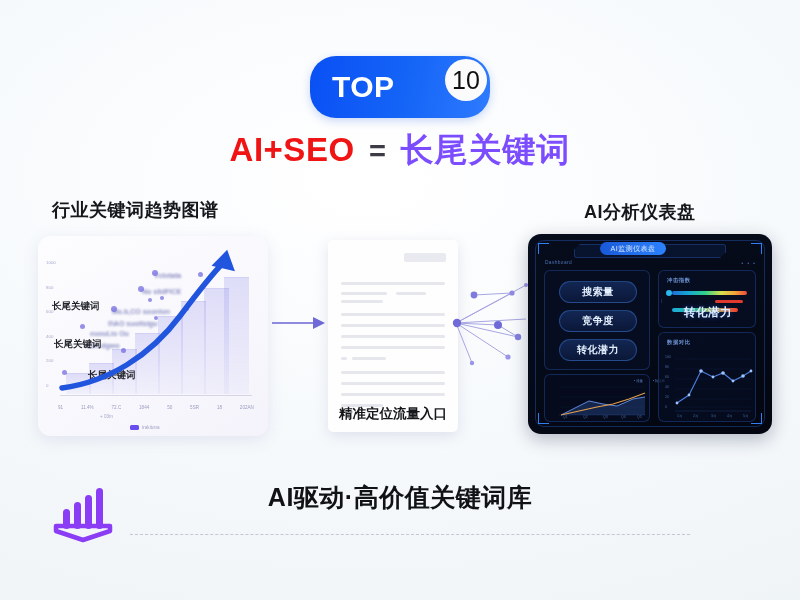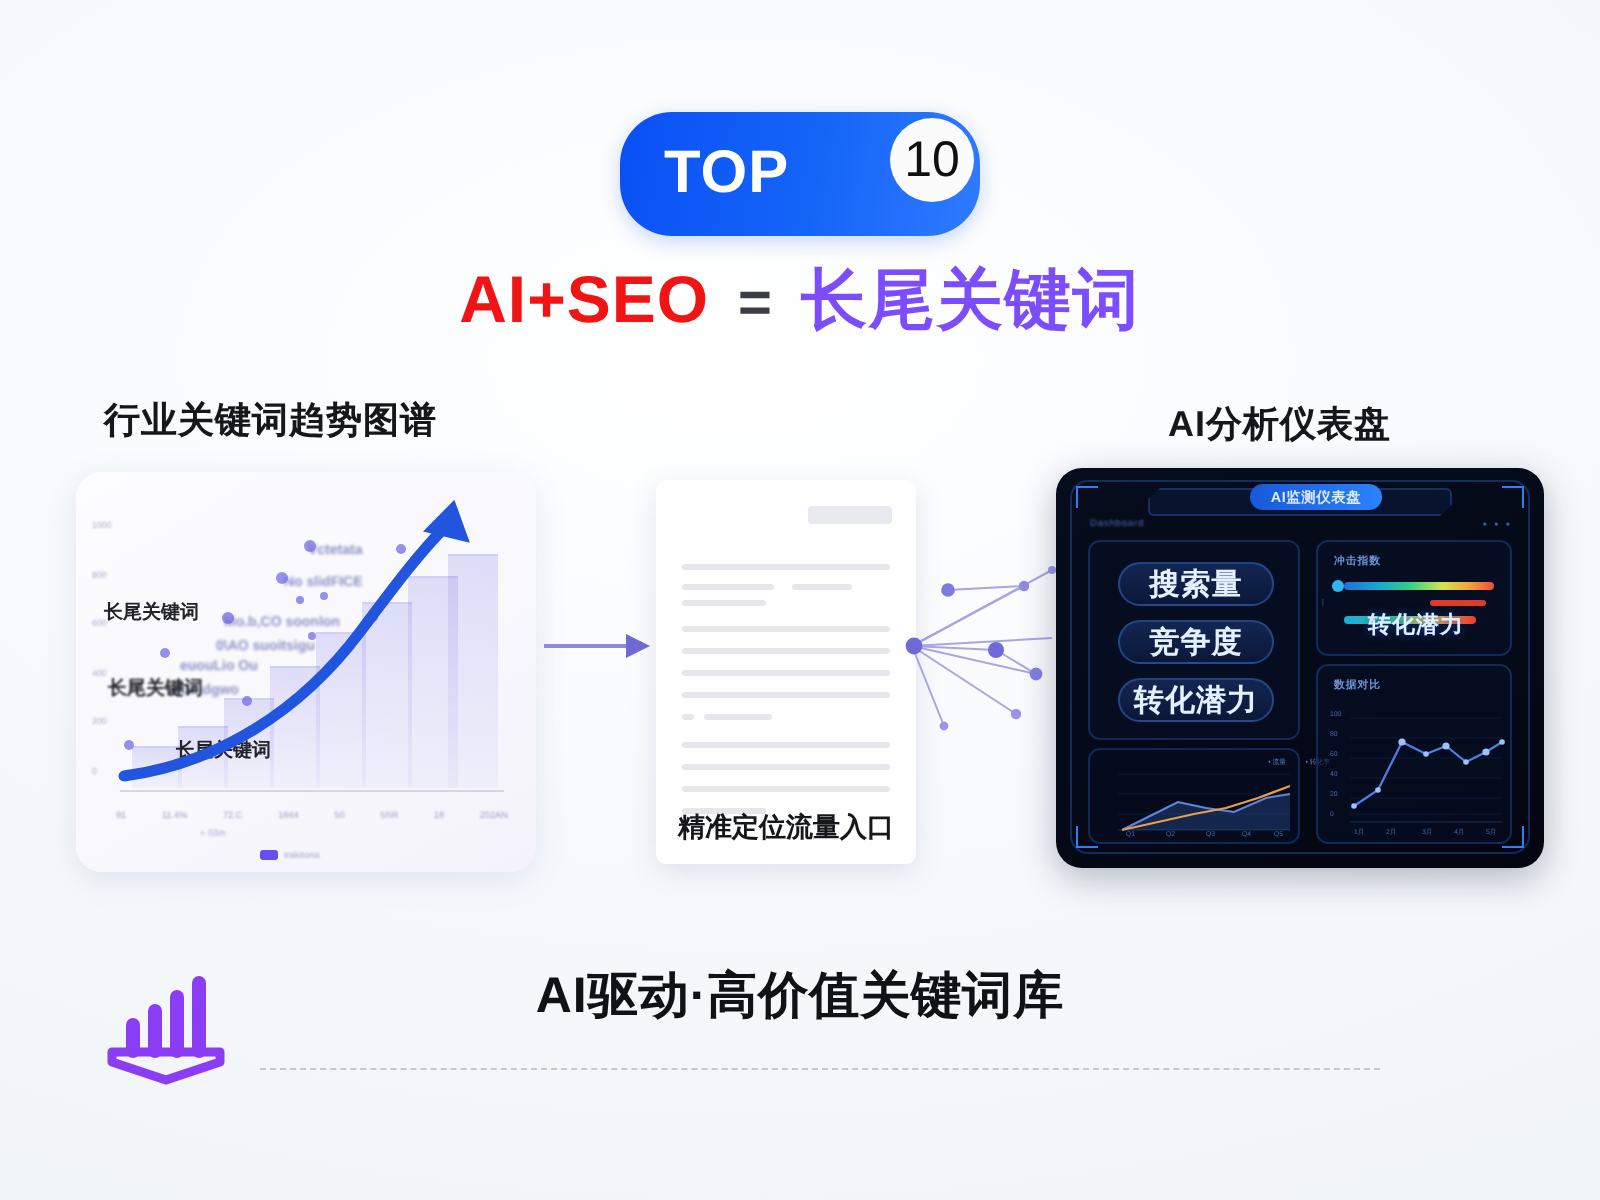--- a/index.html
+++ b/index.html
@@ -148,25 +148,25 @@
   }
   .db-corner { position: absolute; width: 11px; height: 11px; border-color: #2f7ff0; }
   .db-header-bar {
     position: absolute; left: 46px; top: 10px; width: 152px; height: 14px;
     border: 1px solid rgba(45,95,200,.38);
     border-radius: 3px;
     background: rgba(12,28,70,.45);
     clip-path: polygon(6px 0, 100% 0, 100% 60%, calc(100% - 6px) 100%, 0 100%, 0 40%);
   }
   .db-badge {
-    position: absolute; left: 97px; top: 8px; width: 66px; height: 13px;
+    position: absolute; left: 72px; top: 8px; width: 66px; height: 13px;
     background: linear-gradient(90deg, #1859d8, #2c82ff);
     border-radius: 7px;
     display: flex; align-items: center; justify-content: center;
-    color: #dbeaff; font-size: 7.2px; font-weight: bold; letter-spacing: .3px;
+    color: #dbeaff; font-size: 7.2px; font-weight: normal; letter-spacing: .3px;
     white-space: nowrap; overflow: hidden;
   }
   .db-sublabel {
     position: absolute; left: 17px; top: 26px;
     font-size: 4.8px; color: #4a6fae; filter: blur(.4px); letter-spacing: .4px;
   }
   .db-dots {
     position: absolute; right: 16px; top: 26px;
     font-size: 6px; color: #3a5d96; letter-spacing: 1px;
   }
@@ -181,21 +181,21 @@
                       background: rgba(6,12,32,.75); }
   #db-panel-gauge { left: 130px; top: 36px; width: 98px; height: 58px; }
   #db-panel-chart-r { left: 130px; top: 98px; width: 98px; height: 90px; }
 
   .db-pill {
     position: absolute; left: 14px; width: 78px; height: 22px;
     border-radius: 11px;
     background: linear-gradient(180deg, rgba(22,44,92,.85), rgba(12,26,60,.85));
     border: 1px solid rgba(60,120,215,.45);
     display: flex; align-items: center; justify-content: center;
-    color: #e4f0ff; font-size: 15px; font-weight: bold; letter-spacing: .5px;
+    color: #e4f0ff; font-size: 10px; font-weight: bold; letter-spacing: .5px;
     white-space: nowrap;
   }
   .db-ptitle {
     position: absolute; font-size: 5.4px; color: #6d93d4;
     font-weight: bold; letter-spacing: .5px; filter: blur(.35px); white-space: nowrap;
   }
   .gauge-row { position: absolute; left: 10px; height: 4px; width: 78px; }
   .gauge-row .gr-dot {
     position: absolute; left: -3px; top: -1px; width: 6px; height: 6px;
     border-radius: 50%; background: #29b9f0;

